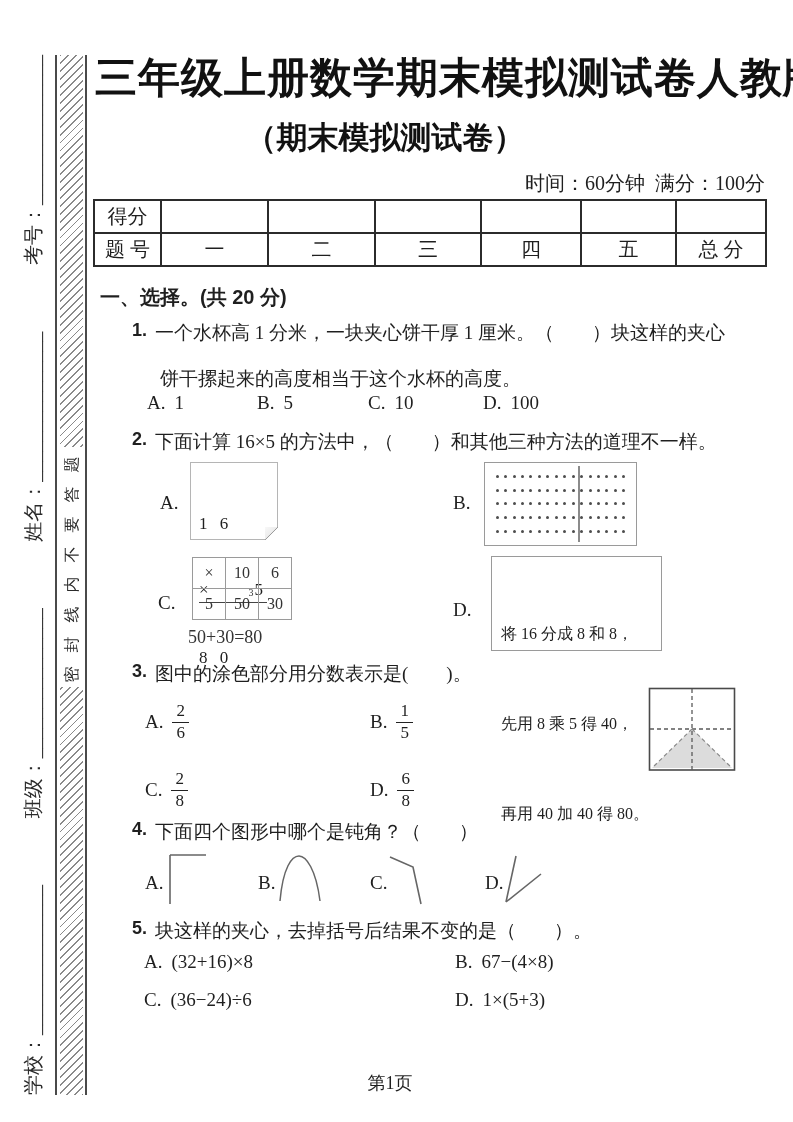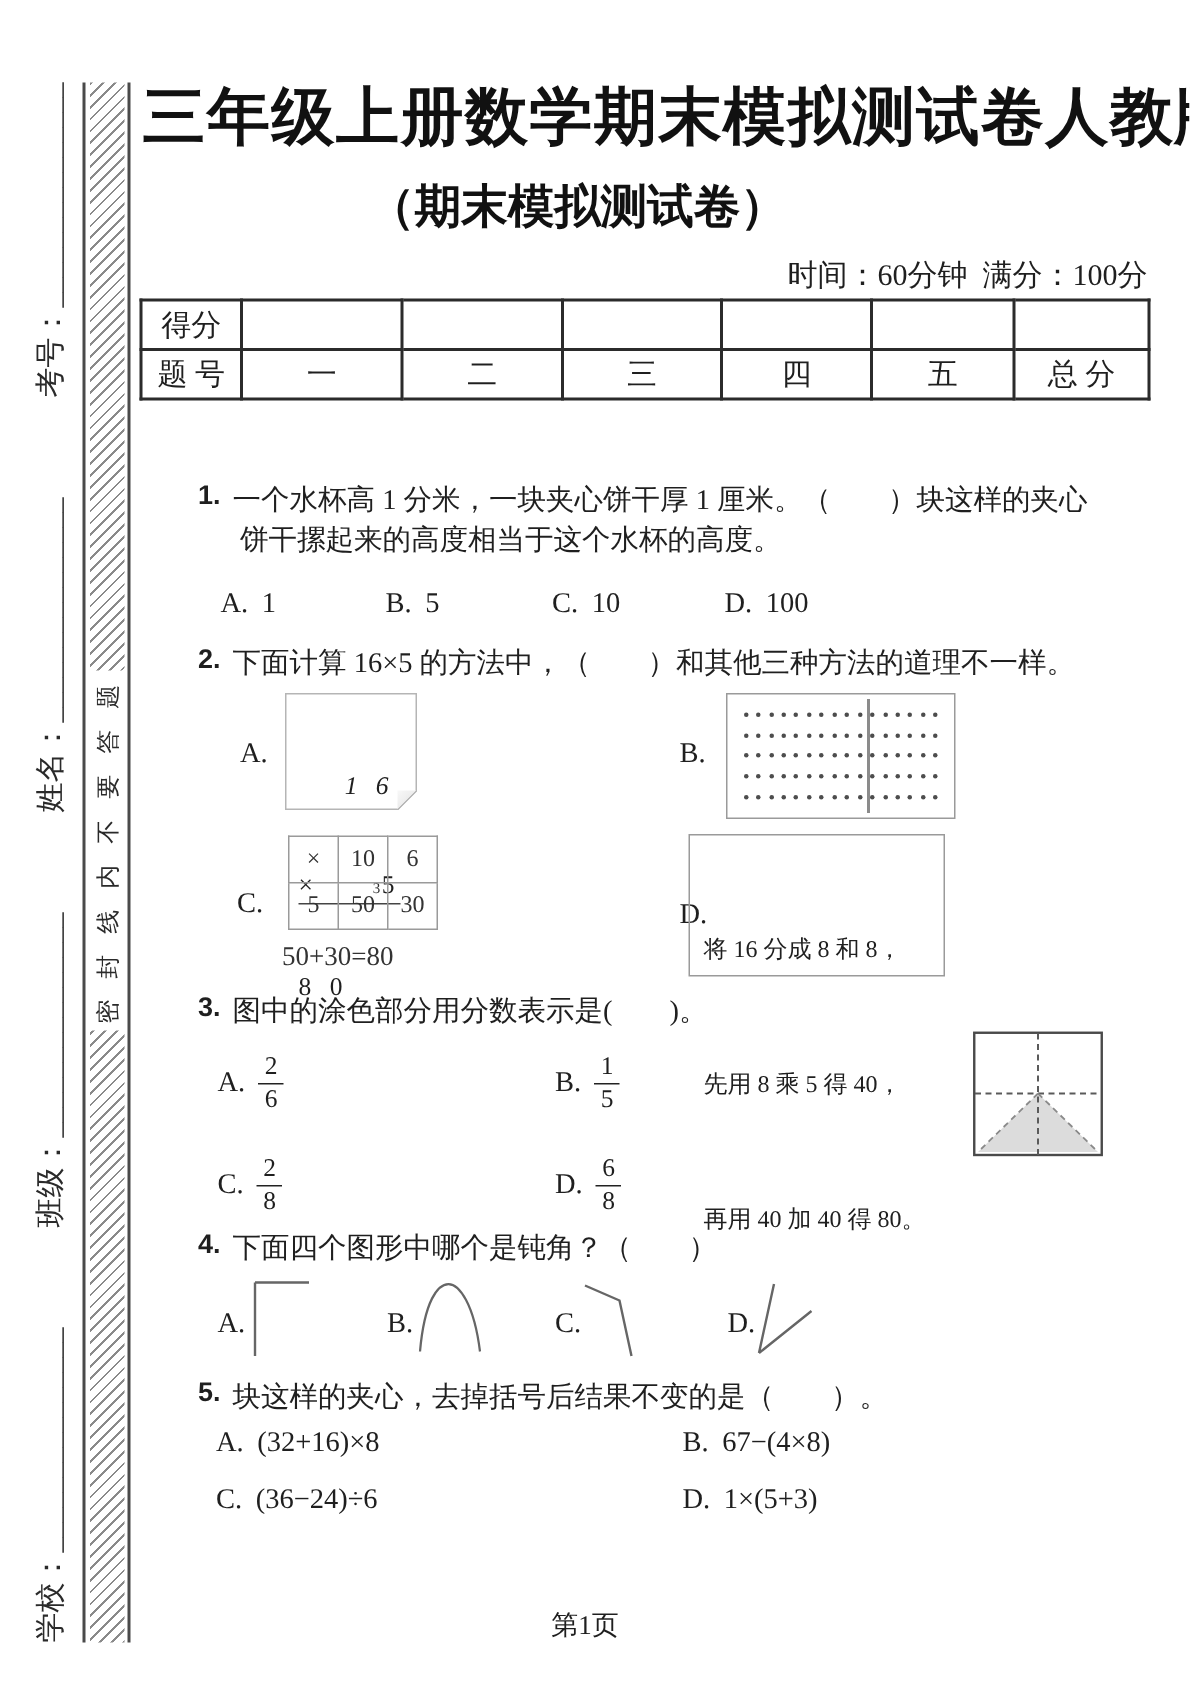--- a/index.html
+++ b/index.html
@@ -41,42 +41,42 @@
   .qnum{font-weight:bold;font-family:"Liberation Sans","DejaVu Sans",sans-serif;font-size:18px;}
   .opt{position:absolute;display:flex;gap:9px;font-size:19px;white-space:pre;align-items:center;}
   
   .frac{display:inline-flex;flex-direction:column;align-items:center;font-size:17px;line-height:1.2;}
   .frac .fnum{border-bottom:1.4px solid #222;padding:0 4px;}
   .frac .fden{padding:0 4px;}
   
   .note-card{position:absolute;left:190px;top:462px;width:88px;height:78px;
     border:1px solid #b5b5b5;background:#fff;box-sizing:border-box;}
   .mult{padding:6px 10px 0 8px;font-size:17px;line-height:22px;white-space:pre;}
-  .m-top{text-align:right;padding-right:4px;letter-spacing:4px;font-style:italic;}
+  .m-top{padding-right:4px;letter-spacing:4px;}
   .m-mid{display:flex;justify-content:flex-end;align-items:flex-end;
     border-bottom:1.5px solid #444;padding:0 4px 1px 0;}
   .m-op{margin-right:auto;}
   .carry{font-size:10px;position:relative;top:3px;margin-right:1px;color:#333;}
   .m-res{padding-right:4px;letter-spacing:4px;}
   .fold{position:absolute;right:-1px;bottom:-1px;width:13px;height:13px;
     background:linear-gradient(to top left,#ffffff 46%,#9c9c9c 50%,#ededed 54%,#f8f8f8 100%);}
   
   .dot-box{position:absolute;left:484px;top:462px;width:153px;height:84px;
     border:1px solid #9a9a9a;box-sizing:border-box;}
   .dots{display:grid;width:100%;height:100%;box-sizing:border-box;
     padding:7px 8px;align-items:center;justify-items:center;}
   .dot{width:3px;height:3px;background:#4d4d4d;border-radius:50%;}
   .dot-divider{position:absolute;left:93px;top:3px;bottom:3px;width:2px;background:#8b8b8b;}
   
   .method-table{position:absolute;left:192px;top:557px;border-collapse:collapse;}
   .method-table td{border:1px solid #9a9a9a;text-align:center;font-size:16px;
     height:30px;padding:0 6px;min-width:20px;color:#333;}
   .sum-line{position:absolute;left:188px;top:627px;font-size:18px;white-space:pre;color:#333;}
   
-  .d-box{position:absolute;left:459px;top:556px;width:171px;height:95px;
+  .d-box{position:absolute;left:491px;top:556px;width:171px;height:95px;
     border:1px solid #9a9a9a;box-sizing:border-box;padding:2px 9px;
     font-size:16px;line-height:30px;white-space:pre;}
   
   .fig{position:absolute;}
   .footer{position:absolute;left:95px;top:1071px;width:590px;text-align:center;
     font-size:18px;white-space:pre;}
 </style>
 </head>
 <body>
 
@@ -122,26 +122,27 @@
       <td>一</td>
       <td>二</td>
       <td>三</td>
       <td>四</td>
       <td>五</td>
       <td>总 分</td>
     </tr>
   </tbody>
     </table>
 
+  <div class="heading" style="left:100px;top:284px;">一、选择。(共 20 分)</div>
 
   <div class="qline" style="left:132px;top:320px;">
     <span class="qnum">1.</span>
     <span>一个水杯高 1 分米，一块夹心饼干厚 1 厘米。（　　）块这样的夹心</span>
   </div>
-  <div class="qline" style="left:160px;top:347px;">
+  <div class="qline" style="left:160px;top:366px;">
     <span>饼干摞起来的高度相当于这个水杯的高度。</span>
   </div>
   <div class="opt" style="left:147px;top:392px;">
     <span>A.</span>
     <span>1</span>
   </div>
   <div class="opt" style="left:257px;top:392px;">
     <span>B.</span>
     <span>5</span>
   </div>

